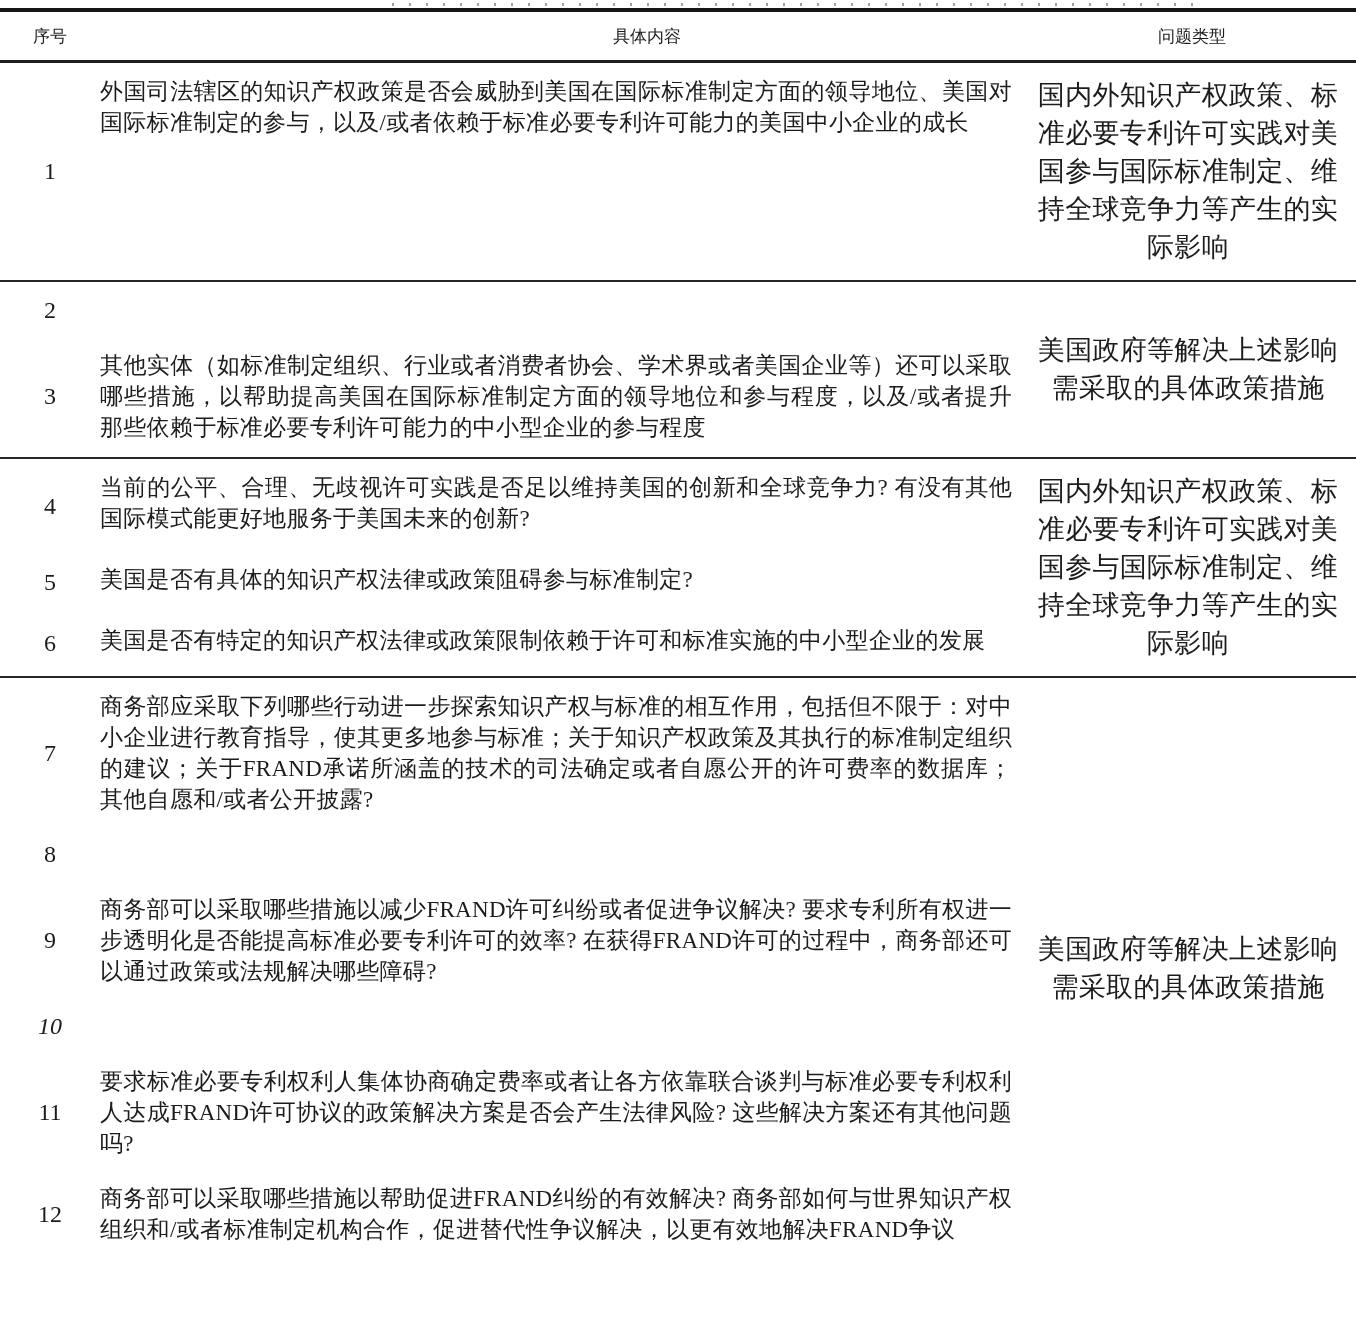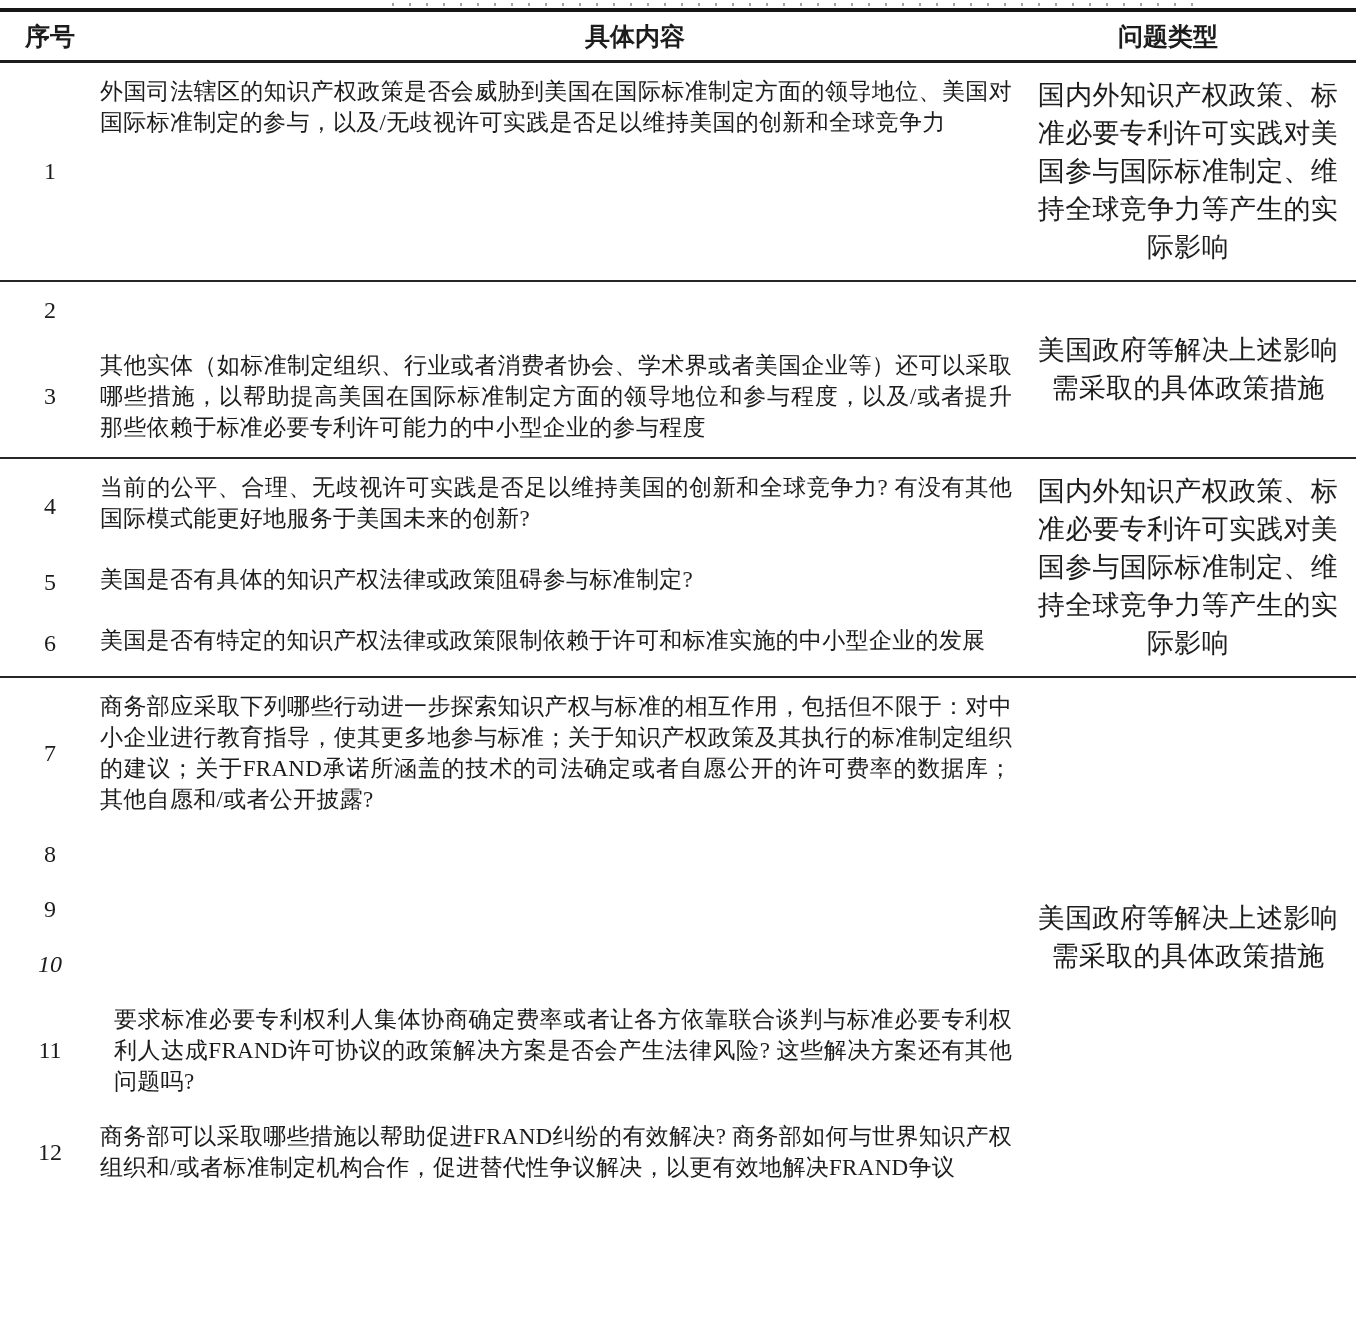--- a/index.html
+++ b/index.html
@@ -26,22 +26,23 @@
 
   .rule-top{height:4px;background:#161616;}
   .rule-header{height:3px;background:#1d1d1d;}
 
   .header-row{
     display:grid;
     grid-template-columns:100px 920px 336px;
     align-items:center;
     height:48px;
     font-family:"Liberation Sans","DejaVu Sans",sans-serif;
-    font-weight:700;
-    font-size:25px;
+    font-weight:400;
+    font-size:17px;
+    gap:12px;
   }
   .header-cell{text-align:center;}
   .header-cell.hc-content{position:relative;left:75px;}
   .header-cell.hc-type{position:relative;left:-20px;}
 
   .section{
     display:grid;
     grid-template-columns:100px 920px 336px;
     row-gap:24px;
     padding:13px 0 14px 0;
@@ -87,21 +88,21 @@
     <div class="header-cell hc-no">序号</div>
     <div class="header-cell hc-content">具体内容</div>
     <div class="header-cell hc-type">问题类型</div>
   </div>
 
   <div class="rule-header"></div>
 
   <div>
       <div class="section">
         <div class="num-cell" style="grid-area: 1 / 1;">1</div>
-        <div class="content-cell" style="grid-area: 1 / 2;">外国司法辖区的知识产权政策是否会威胁到美国在国际标准制定方面的领导地位、美国对国际标准制定的参与，以及/无歧视许可实践是否足以维持美国的创新和全球竞争力</div>
+        <div class="content-cell" style="grid-area: 1 / 2;">外国司法辖区的知识产权政策是否会威胁到美国在国际标准制定方面的领导地位、美国对国际标准制定的参与，以及/或者依赖于标准必要专利许可能力的美国中小企业的成长</div>
         <div class="type-cell" style="grid-area: 1 / 3 / span 1;">国内外知识产权政策、标准必要专利许可实践对美国参与国际标准制定、维持全球竞争力等产生的实际影响</div>
       </div>
       <div class="section">
         <div class="num-cell" style="grid-area: 1 / 1;">2</div>
         <div class="num-cell" style="grid-area: 2 / 1;">3</div>
         <div class="content-cell" style="grid-area: 2 / 2;">其他实体（如标准制定组织、行业或者消费者协会、学术界或者美国企业等）还可以采取哪些措施，以帮助提高美国在国际标准制定方面的领导地位和参与程度，以及/或者提升那些依赖于标准必要专利许可能力的中小型企业的参与程度</div>
         <div class="type-cell" style="grid-area: 1 / 3 / span 2;">美国政府等解决上述影响需采取的具体政策措施</div>
       </div>
       <div class="section">
         <div class="num-cell" style="grid-area: 1 / 1;">4</div>
@@ -110,22 +111,23 @@
         <div class="content-cell" style="grid-area: 2 / 2;">美国是否有具体的知识产权法律或政策阻碍参与标准制定?</div>
         <div class="num-cell" style="grid-area: 3 / 1;">6</div>
         <div class="content-cell" style="grid-area: 3 / 2;">美国是否有特定的知识产权法律或政策限制依赖于许可和标准实施的中小型企业的发展</div>
         <div class="type-cell" style="grid-area: 1 / 3 / span 3;">国内外知识产权政策、标准必要专利许可实践对美国参与国际标准制定、维持全球竞争力等产生的实际影响</div>
       </div>
       <div class="section">
         <div class="num-cell" style="grid-area: 1 / 1;">7</div>
         <div class="content-cell" style="grid-area: 1 / 2;">商务部应采取下列哪些行动进一步探索知识产权与标准的相互作用，包括但不限于：对中小企业进行教育指导，使其更多地参与标准；关于知识产权政策及其执行的标准制定组织的建议；关于FRAND承诺所涵盖的技术的司法确定或者自愿公开的许可费率的数据库；其他自愿和/或者公开披露?</div>
         <div class="num-cell" style="grid-area: 2 / 1;">8</div>
         <div class="num-cell" style="grid-area: 3 / 1;">9</div>
+        <div class="content-cell" style="grid-area: 3 / 2;">商务部可以采取哪些措施以减少FRAND许可纠纷或者促进争议解决? 要求专利所有权进一步透明化是否能提高标准必要专利许可的效率? 在获得FRAND许可的过程中，商务部还可以通过政策或法规解决哪些障碍?</div>
         <div class="num-cell" style="grid-area: 4 / 1; font-style: italic;">10</div>
         <div class="num-cell" style="grid-area: 5 / 1;">11</div>
-        <div class="content-cell" style="grid-area: 5 / 2; margin-left: 14px;">要求标准必要专利权利人集体协商确定费率或者让各方依靠联合谈判与标准必要专利权利人达成FRAND许可协议的政策解决方案是否会产生法律风险? 这些解决方案还有其他问题吗?</div>
+        <div class="content-cell" style="grid-area: 5 / 2;">要求标准必要专利权利人集体协商确定费率或者让各方依靠联合谈判与标准必要专利权利人达成FRAND许可协议的政策解决方案是否会产生法律风险? 这些解决方案还有其他问题吗?</div>
         <div class="num-cell" style="grid-area: 6 / 1;">12</div>
         <div class="content-cell" style="grid-area: 6 / 2;">商务部可以采取哪些措施以帮助促进FRAND纠纷的有效解决? 商务部如何与世界知识产权组织和/或者标准制定机构合作，促进替代性争议解决，以更有效地解决FRAND争议</div>
         <div class="type-cell" style="grid-area: 1 / 3 / span 6;">美国政府等解决上述影响需采取的具体政策措施</div>
       </div>
     </div>
 
 </div>
 
 </body></html>

